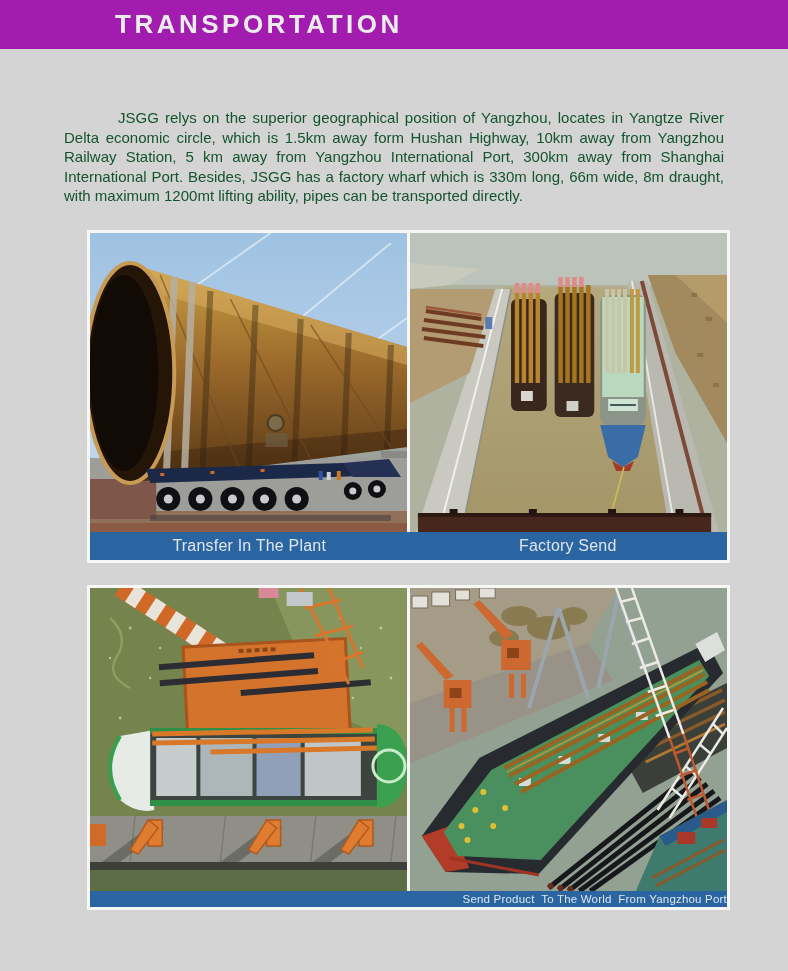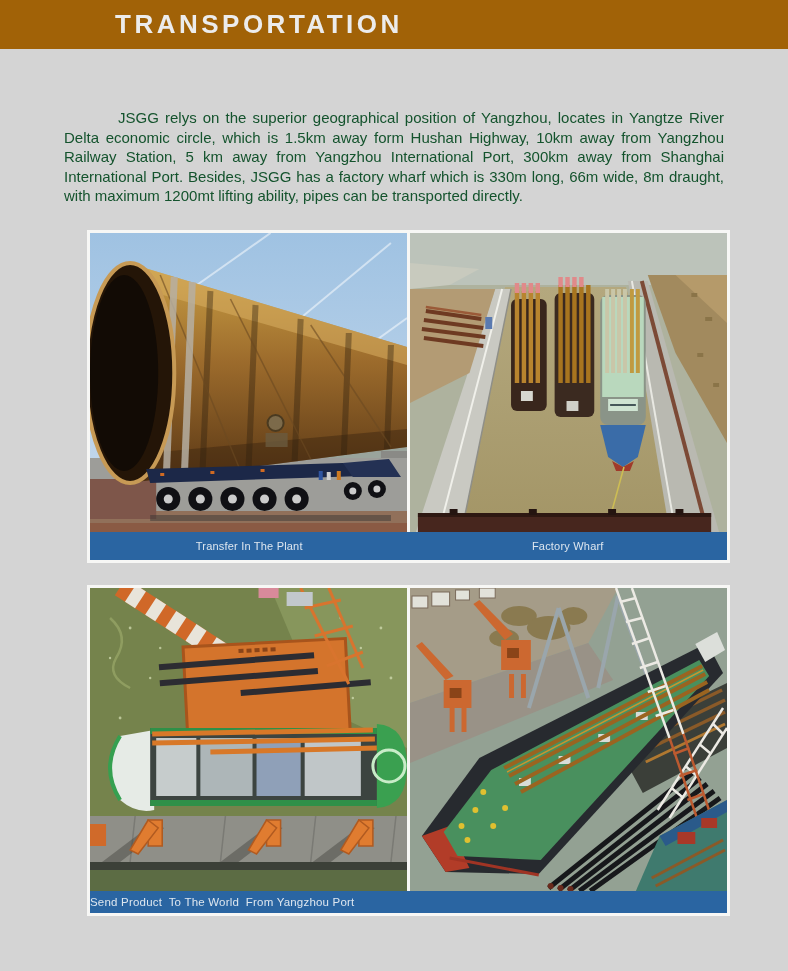--- a/index.html
+++ b/index.html
@@ -1,37 +1,37 @@
 <!DOCTYPE html>
 <html><head>
 <meta charset="utf-8">
 <style>
   html,body{margin:0;padding:0;}
   body{background:#bfbfbf;font-family:"Liberation Sans",sans-serif;}
   .page{position:relative;width:788px;height:971px;background:#d4d4d4;overflow:hidden;margin:0 auto;}
   
-  .header{position:absolute;top:0;left:0;width:788px;height:49px;background:#a16207;}
+  .header{position:absolute;top:0;left:0;width:788px;height:49px;background:#a21caf;}
   .title{margin:0;line-height:49px;padding-left:115px;font-size:26px;font-weight:bold;
          letter-spacing:3.5px;color:#ececec;font-family:"Liberation Sans",sans-serif;}
   
   .intro{position:absolute;top:108px;left:64px;width:660px;margin:0;
          font-size:15px;line-height:19.6px;color:#14532d;text-align:justify;text-indent:54px;}
   
   .photo-block{position:absolute;left:87px;width:643px;background:#f7f7f5;padding:3px;box-sizing:border-box;}
   .block1{top:230px;}
   .block2{top:585px;}
   .photo-row{display:flex;gap:3px;}
   .photo{flex:1;position:relative;overflow:hidden;margin:0;}
   .block1 .photo{height:299px;}
   .block2 .photo{height:303px;}
   .photo svg{display:block;width:100%;height:100%;}
   .caption-bar{background:#2a65a2;display:flex;align-items:center;}
   .caption-bar.two{height:28px;}
-  .caption-bar.one{height:22px;justify-content:flex-start;}
-  .caption-bar span{flex:1;text-align:center;font-size:11px;color:#dde6ef;letter-spacing:.2px;}
+  .caption-bar.one{height:16px;justify-content:flex-end;}
+  .caption-bar span{flex:1;text-align:center;font-size:16px;color:#dde6ef;letter-spacing:.2px;}
   .caption-bar.one span{flex:none;font-size:11.5px;white-space:pre-wrap;}
 </style>
 </head>
 <body>
 
 <div class="page">
 
   <header class="header">
     <h1 class="title">TRANSPORTATION</h1>
   </header>
@@ -233,21 +233,21 @@
               <rect x="200" y="276" width="8" height="6"></rect>
                 <rect x="268" y="276" width="8" height="6"></rect>
             </g>
           </g>
         </svg>
       </figure>
     </div>
 
     <div class="caption-bar two">
       <span>Transfer In The Plant</span>
-      <span>Factory Wharf</span>
+      <span>Factory Send</span>
     </div>
   </section>
 
   <section class="photo-block block2">
     <div class="photo-row">
 
       <figure class="photo">
         <svg viewBox="0 0 316 303" preserveAspectRatio="none" role="img">
           <rect width="316" height="303" fill="#75834c"></rect>
           <polygon points="180,0 316,0 316,160 230,120" fill="#87965c"></polygon>

